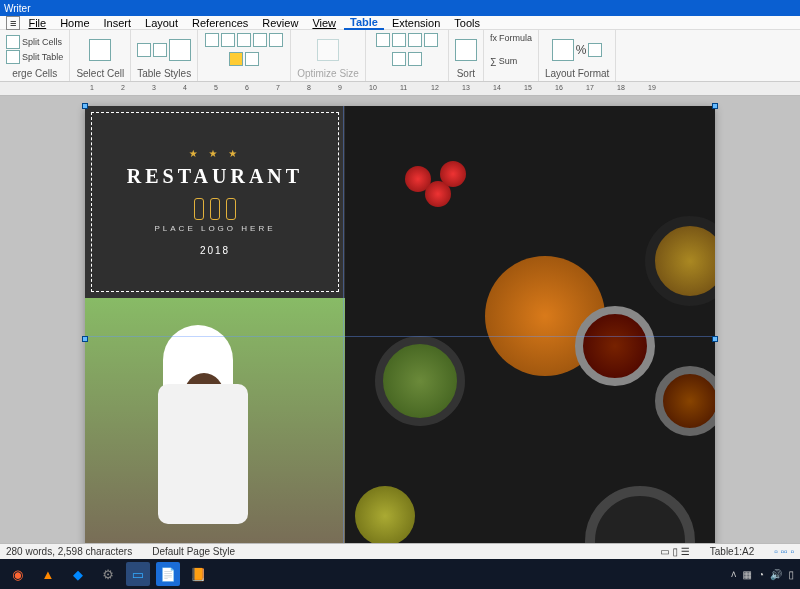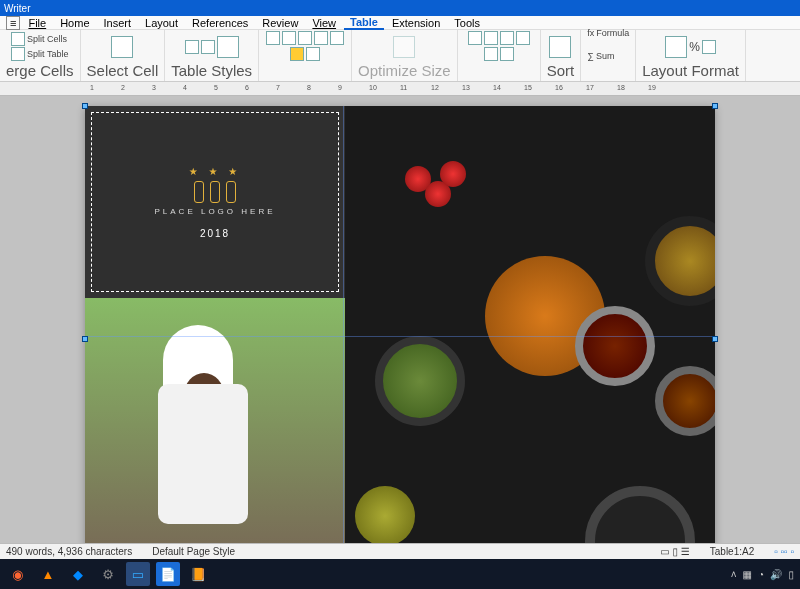--- a/index.html
+++ b/index.html
@@ -4,21 +4,21 @@
 <style>
 *{box-sizing:border-box;margin:0;padding:0;font-family:"Segoe UI",Tahoma,sans-serif}
 body{width:800px;height:589px;overflow:hidden;background:#ccc;display:flex;flex-direction:column}
 .titlebar{height:16px;background:#0a5fd1;color:#fff;font-size:10px;display:flex;align-items:center;padding:0 4px}
 .menubar{height:14px;background:#fafafa;display:flex;align-items:center;gap:2px;padding:0 6px;font-size:11px;border-bottom:1px solid #ddd}
 .menubar span{padding:0 6px;cursor:default}
 .menubar .active-tab{color:#0a5fd1;border-bottom:2px solid #0a5fd1;font-weight:600}
 .ribbon{height:52px;background:#f7f7f7;border-bottom:1px solid #ccc;display:flex;align-items:stretch;font-size:10px;color:#444}
 .rgroup{display:flex;flex-direction:column;align-items:center;justify-content:flex-end;padding:2px 6px;border-right:1px solid #ddd}
 .rgroup .icons{display:flex;gap:2px;flex-wrap:wrap;align-items:center;justify-content:center;flex:1}
-.rgroup .lbl{font-size:15px;color:#555;margin-top:1px;white-space:nowrap}
+.rgroup .lbl{font-size:10px;color:#555;margin-top:1px;white-space:nowrap}
 .ic{width:14px;height:14px;border:1px solid #7aa;background:#fff}
 .ic.big{width:22px;height:22px}
 .txtbtn{font-size:9px;display:flex;align-items:center;gap:2px}
 .ruler{height:14px;background:#eee;border-bottom:1px solid #bbb;position:relative;font-size:7px;color:#555;overflow:hidden;padding-left:90px}
 .ruler .tick{position:absolute;top:2px;white-space:nowrap}
 .canvas{flex:1;background:#c2c2c2;display:flex;justify-content:center;overflow:hidden}
 .page{width:630px;background:#fff;margin-top:10px;box-shadow:0 2px 8px rgba(0,0,0,.3);position:relative;height:460px}
 .tablecell{display:flex;height:100%}
 .leftcol{width:260px;display:flex;flex-direction:column;background:#333}
 .logocard{height:180px;background:#2f2f2f;margin:6px;border:1px dashed #fff;display:flex;flex-direction:column;align-items:center;justify-content:center;color:#fff;position:relative}
@@ -181,20 +181,21 @@
     <span class="tick" style="left: 617px;">18</span>
     <span class="tick" style="left: 648px;">19</span>
   </div>
 
 <div class="canvas">
   <div class="page">
     <div class="tablecell">
       <div class="leftcol">
         <div class="logocard">
           <div class="stars">★ ★ ★</div>
+          <div class="curve">RESTAURANT</div>
           <div class="utensils">
               <span></span>
               <span></span>
               <span></span>
             </div>
           <div class="tagline">PLACE LOGO HERE</div>
           <div class="year">2018</div>
         </div>
         <div class="chef">
             <div class="chefhead"></div>
@@ -215,21 +216,21 @@
     </div>
     <div class="grid-overlay"></div>
     <div class="sel-handle" style="left:-3px;top:-3px"></div>
     <div class="sel-handle" style="right:-3px;top:-3px"></div>
     <div class="sel-handle" style="left:-3px;top:50%"></div>
     <div class="sel-handle" style="right:-3px;top:50%"></div>
   </div>
 </div>
 
 <div class="statusbar">
-  <span>490 words, 4,936 characters</span>
+  <span>280 words, 2,598 characters</span>
   <span>Default Page Style</span>
   <span class="sp"></span>
   <span>▭ ▯ ☰</span>
   <span>Table1:A2</span>
   <span style="color:#06c">▫ ▫▫ ▫</span>
 </div>
 
 <div class="taskbar">
   <div class="tb-icon" style="color:#f63">◉</div>
   <div class="tb-icon" style="color:#f80">▲</div>

